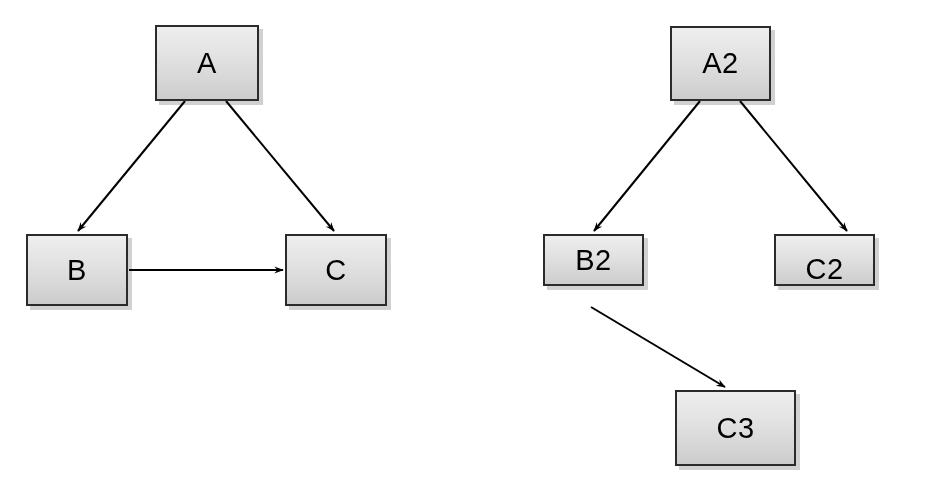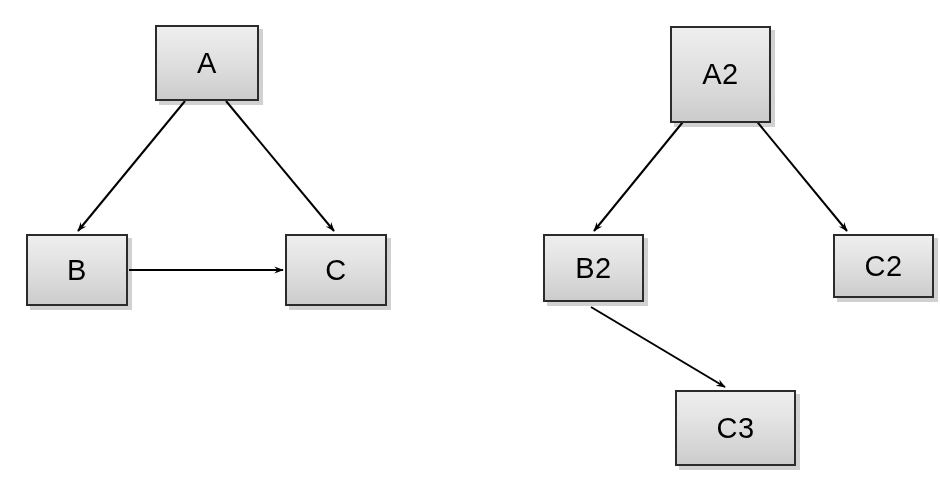--- a/index.html
+++ b/index.html
@@ -68,27 +68,27 @@
   <div id="nodes-group">
       <div class="node" style="left: 155px; top: 25px; width: 104px; height: 76px;">
         <span class="node-label">A</span>
       </div>
       <div class="node" style="left: 26px; top: 234px; width: 102px; height: 72px;">
         <span class="node-label">B</span>
       </div>
       <div class="node" style="left: 285px; top: 234px; width: 102px; height: 72px;">
         <span class="node-label">C</span>
       </div>
-      <div class="node" style="left: 670px; top: 26px; width: 101px; height: 97px;">
+      <div class="node" style="left: 670px; top: 26px; width: 101px; height: 75px;">
         <span class="node-label">A2</span>
       </div>
-      <div class="node" style="left: 543px; top: 234px; width: 101px; height: 68px;">
+      <div class="node" style="left: 543px; top: 234px; width: 101px; height: 52px;">
         <span class="node-label">B2</span>
       </div>
-      <div class="node" style="left: 833px; top: 234px; width: 101px; height: 64px;">
+      <div class="node" style="left: 774px; top: 234px; width: 101px; height: 52px; align-items: flex-end;">
         <span class="node-label">C2</span>
       </div>
       <div class="node" style="left: 675px; top: 390px; width: 121px; height: 76px;">
         <span class="node-label">C3</span>
       </div>
     </div>
 
 </div>
 
 </body></html>

